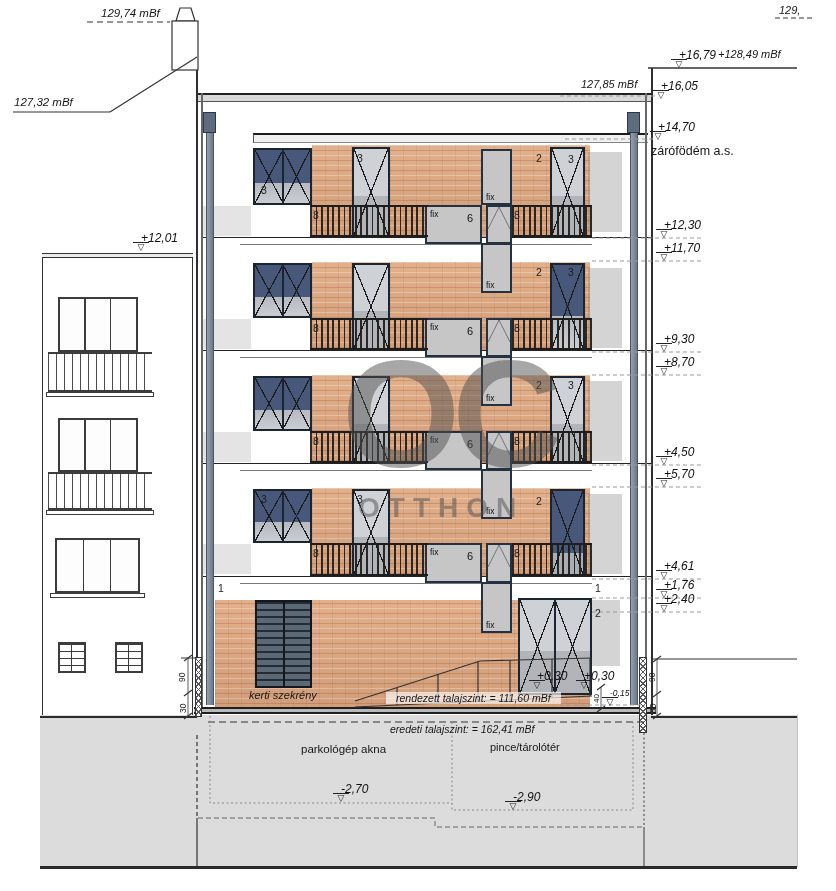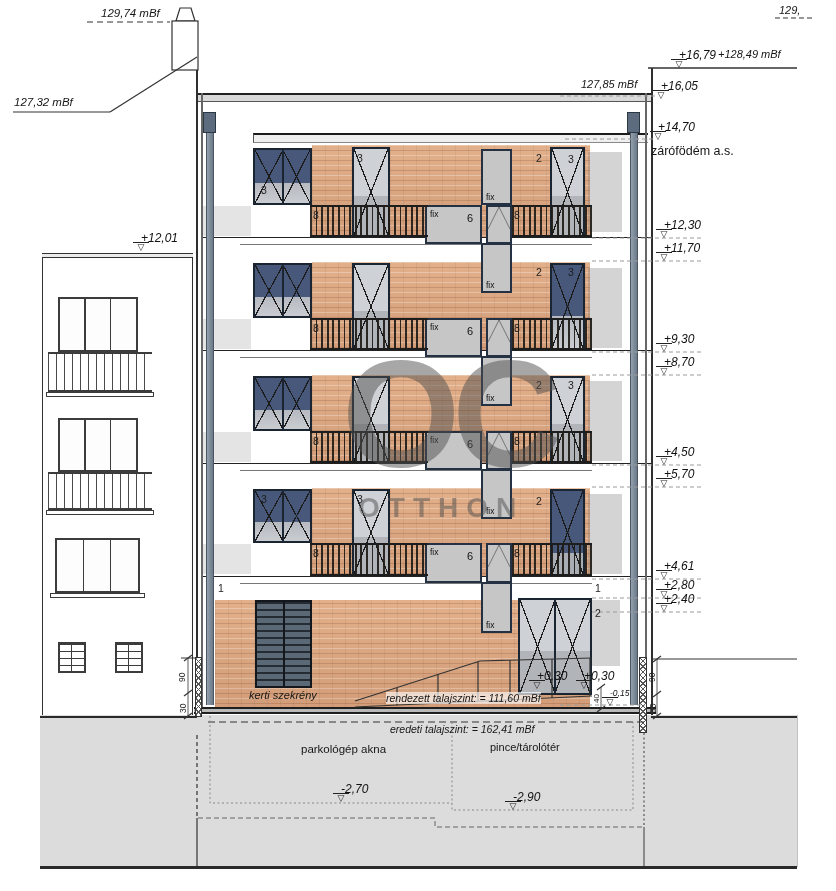--- a/index.html
+++ b/index.html
@@ -285,21 +285,21 @@
     </div>
   <div class="win graygl" style="left:518px;top:598px;width:74px;height:97px;border-width:2.5px">
     <div class="half-l x"></div>
       <div class="half-r x"></div>
       <div class="mull"></div>
     </div>
   <span class="tag" style="left:218px;top:582px">1</span>
   <span class="tag" style="left:595px;top:582px">1</span>
   <span class="tag" style="left:595px;top:607px">2</span>
   <span class="t" style="left:249px;top:689px;font-size:11px">kerti szekrény</span>
-  <span class="t" style="left:386px;top:692px;font-size:10.5px;background:rgba(255,255,255,0.65);padding:0 0">rendezett talajszint: = 111,60 mBf</span>
+  <span class="t" style="left:386px;top:692px;font-size:10.5px;background:rgba(255,255,255,0.65);padding:0 10px">rendezett talajszint: = 111,60 mBf</span>
 
   <div class="wm" style="left:342px;top:338px;font-size:152px;letter-spacing:-8px">OC</div>
   <div class="wm" style="left:358px;top:494px;font-size:28px;letter-spacing:8px">OTTHON</div>
 
   <svg class="overlay" width="836" height="891">
     <g stroke="#333" stroke-width="1.2" fill="none">
 
       <line x1="87" y1="22" x2="170" y2="22" stroke-dasharray="6 4"></line>
       <polygon points="180,8 191,8 195,21 176,21" fill="#fff"></polygon>
       <rect x="172" y="21" width="26" height="49" fill="#fff"></rect>
@@ -418,21 +418,21 @@
     </div>
   <div class="lvl" style="left:664px;top:469px">
     <span class="v">+5,70</span>
       <span class="tri">▽</span>
     </div>
   <div class="lvl" style="left:664px;top:561px">
     <span class="v">+4,61</span>
       <span class="tri">▽</span>
     </div>
   <div class="lvl" style="left:664px;top:580px">
-    <span class="v">+2,80</span>
+    <span class="v">+1,76</span>
       <span class="tri">▽</span>
     </div>
   <div class="lvl" style="left:664px;top:594px">
     <span class="v">+2,40</span>
       <span class="tri">▽</span>
     </div>
   <div class="lvl" style="left:537px;top:671px">
     <span class="v">+0,30</span>
       <span class="tri">▽</span>
     </div>

